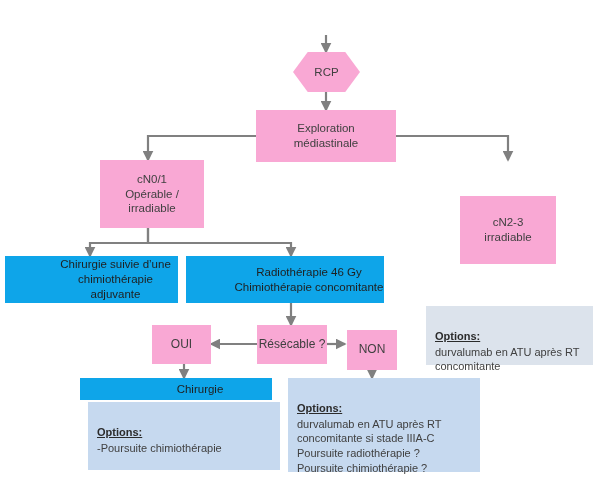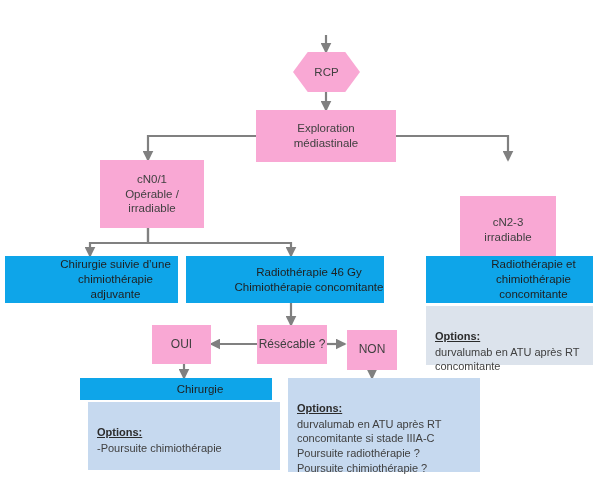--- a/index.html
+++ b/index.html
@@ -106,24 +106,20 @@
   <div class="node blue" style="left:5px;top:256px;width:173px;height:47px;">
     <span>Chirurgie suivie d’une</span>
     <span>chimiothérapie adjuvante</span>
   </div>
 
   <div class="node blue" style="left:186px;top:256px;width:198px;height:47px;">
     <span>Radiothérapie 46 Gy</span>
     <span>Chimiothérapie concomitante</span>
   </div>
 
-  <div class="node blue" style="left:426px;top:256px;width:167px;height:47px;">
-    <span>Radiothérapie et</span>
-    <span>chimiothérapie concomitante</span>
-  </div>
 
   <div class="panel lightgrey" style="left:426px;top:306px;width:167px;height:59px;">
     <span class="opt-head">Options:</span>
     <span class="opt-line">durvalumab en ATU après RT</span>
     <span class="opt-line">concomitante</span>
   </div>
 
   <div class="node grey ans" style="left:152px;top:325px;width:59px;height:39px;">
     <span>OUI</span>
   </div>

